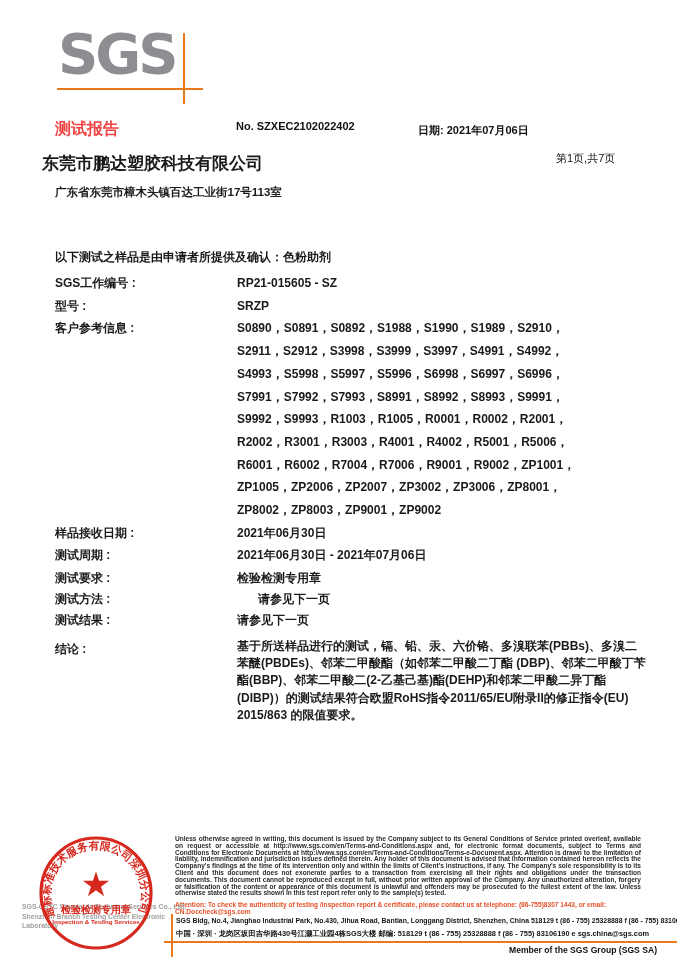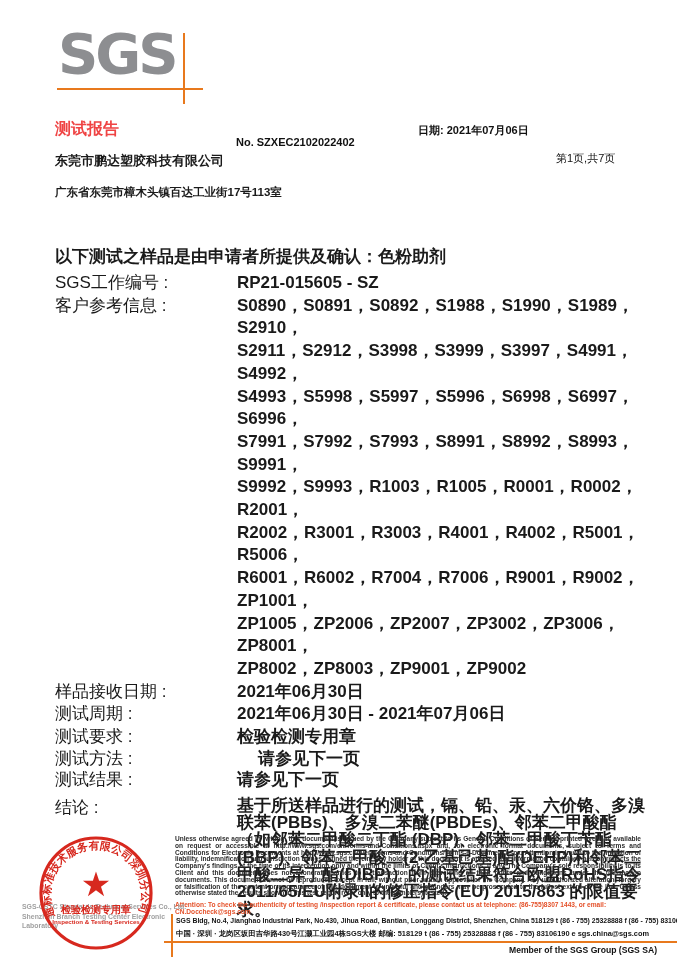--- a/index.html
+++ b/index.html
@@ -10,32 +10,32 @@
   
   .logo-text {
     position:absolute; left:58px; top:24px;
     font-family:"DejaVu Sans", sans-serif; font-weight:bold;
     font-size:56px; line-height:60px; color:#8d8e91; letter-spacing:-3px;
   }
   .logo-hline { position:absolute; left:57px; top:88px; width:146px; height:2px; background:#e2antiquewhite; background:#e8791d; }
   .logo-vline { position:absolute; left:183px; top:33px; width:2px; height:71px; background:#e8791d; }
 
   .report-title { position:absolute; left:55px; top:119px; font-size:16px; font-weight:bold; color:#ef4444; }
-  .report-no    { position:absolute; left:236px; top:136px; font-size:11px; font-weight:600; color:#111; }
+  .report-no    { position:absolute; left:236px; top:120px; font-size:11px; font-weight:600; color:#111; }
   .report-date  { position:absolute; left:418px; top:123px; font-size:11px; font-weight:600; color:#111; }
   .report-pages { position:absolute; left:556px; top:123px; font-size:11px; font-weight:400; color:#111;margin-top:28px; }
 
-  .company-name    { position:absolute; left:55px; top:152px; font-size:13px; font-weight:600; }
+  .company-name    { position:absolute; left:42px; top:152px; font-size:17px; font-weight:600; }
   .company-address { position:absolute; left:55px; top:185px; font-size:11.5px; font-weight:600; }
 
   
-  .content { position:absolute; left:55px; top:246px; width:593px; font-size:17px; }
+  .content { position:absolute; left:55px; top:246px; width:593px; font-size:12px; }
   .statement { line-height:22px; margin-bottom:4px; font-weight:600; }
   .row { display:flex; line-height:22.7px; }
-  .row .label { width:182px; flex:none; font-weight:400; }
+  .row .label { width:182px; flex:none; font-weight:700; }
   .row .value { flex:1; font-weight:600; }
   .refline { line-height:22.7px; font-weight:600; }
   .row.tight { line-height:19px;gap:21px; }
   .row.result { line-height:23px; }
   .row.conclusion { margin-top:6px; }
   .row.conclusion .value { line-height:17.3px; }
 
   
   .stamp-company {
     position:absolute; left:22px; top:902px; width:180px; z-index:1;
@@ -75,20 +75,24 @@
   <div class="company-address">广东省东莞市樟木头镇百达工业街17号113室</div>
 
   <div class="content">
     <div class="statement">以下测试之样品是由申请者所提供及确认：色粉助剂</div>
 
     <div class="row">
       <div class="label">SGS工作编号 :</div>
       <div class="value">RP21-015605 - SZ</div>
     </div>
 
+    <div class="row">
+      <div class="label">型号 :</div>
+      <div class="value">SRZP</div>
+    </div>
 
     <div class="row">
       <div class="label">客户参考信息 :</div>
       <div class="value">
         <div class="refline">S0890，S0891，S0892，S1988，S1990，S1989，S2910，</div>
         <div class="refline">S2911，S2912，S3998，S3999，S3997，S4991，S4992，</div>
         <div class="refline">S4993，S5998，S5997，S5996，S6998，S6997，S6996，</div>
         <div class="refline">S7991，S7992，S7993，S8991，S8992，S8993，S9991，</div>
         <div class="refline">S9992，S9993，R1003，R1005，R0001，R0002，R2001，</div>
         <div class="refline">R2002，R3001，R3003，R4001，R4002，R5001，R5006，</div>

